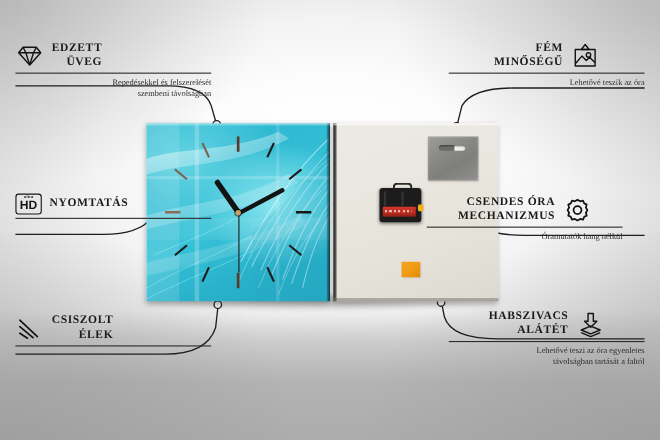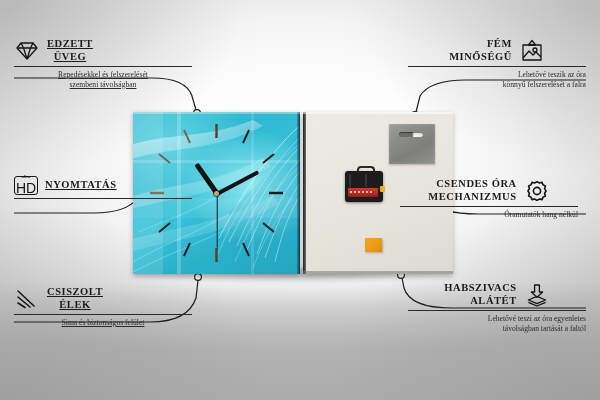--- a/index.html
+++ b/index.html
@@ -87,30 +87,30 @@
   .foam-pad{position:absolute;left:62px;top:126px;width:17px;height:14px;
     background:linear-gradient(135deg,#f5a623 0%,#ef9912 60%,#e08c09 100%);
     box-shadow:1px 1px 2px rgba(0,0,0,.25);}
 
   
   .callout{position:absolute;}
   .co-title{font-family:"Liberation Serif",serif;font-weight:bold;font-size:10.5px;color:#1b1b1b;
     letter-spacing:.55px;line-height:12.5px;white-space:nowrap;}
   .co-rule{height:1px;background:#2a2a2a;margin:3px 0 3px 0;}
   .co-sub{font-family:"Liberation Serif",serif;font-size:7.6px;color:#2b2b2b;line-height:9.6px;white-space:nowrap;}
-  .co-left .co-title,.co-left .co-sub{text-align:center;text-decoration:underline;}
+  .co-left .co-title,.co-left .co-sub{text-align:right;}
   .co-right .co-title,.co-right .co-sub{text-align:right;}
   .co-head{display:flex;align-items:center;gap:7px;}
   .co-right .co-head{justify-content:center;}
   .ic{flex:0 0 auto;display:block;}
 
   .hd-badge{width:22px;height:17px;border:1.4px solid #141414;border-radius:3px;
     display:flex;flex-direction:column;align-items:center;justify-content:center;line-height:1;}
   .hd-ultra{font-family:"Liberation Sans",sans-serif;font-size:3.6px;font-weight:bold;color:#141414;letter-spacing:.2px;}
-  .hd-hd{font-family:"Liberation Sans",sans-serif;font-size:14px;font-weight:normal;color:#141414;margin-top:.5px;}
+  .hd-hd{font-family:"Liberation Sans",sans-serif;font-size:11px;font-weight:bold;color:#141414;margin-top:.5px;}
 
   .connector{position:absolute;left:0;top:0;width:600px;height:400px;pointer-events:none;}
 </style>
 </head>
 <body>
 
 <div id="stage">
 
   <div class="bg-base"></div>
   <div class="bg-radial"></div>
@@ -277,44 +277,42 @@
           <line x1="4" y1="9" x2="16" y2="19"></line>
           <line x1="4" y1="15" x2="11" y2="19.5"></line>
         </g>
       </svg>
       <div>
         <div class="co-title">CSISZOLT</div>
         <div class="co-title">ÉLEK</div>
       </div>
     </div>
     <div class="co-rule"></div>
-    <div class="co-sub">Sima és biztonságos felület</div>
   </div>
 
   <div class="callout co-right" style="left:408px;top:38px;width:178px;">
     <div class="co-head">
       <div>
         <div class="co-title">FÉM</div>
         <div class="co-title">MINŐSÉGŰ</div>
       </div>
       <svg class="ic" width="26" height="24" viewBox="0 0 26 24">
         <g fill="none" stroke="#141414" stroke-width="1.3" stroke-linejoin="round">
           <path d="M13,1.5 L9.5,6 L16.5,6 Z"></path>
           <rect x="4" y="6" width="18" height="15"></rect>
           <circle cx="16" cy="11" r="2"></circle>
           <path d="M4,19 L10,12 L14,16 L17,13 L22,18"></path>
         </g>
       </svg>
     </div>
     <div class="co-rule"></div>
     <div class="co-sub">Lehetővé teszik az óra</div>
-    <div class="co-sub">könnyű felszerelését a falra</div>
-  </div>
-
-  <div class="callout co-right" style="left:400px;top:178px;width:178px;">
+  </div>
+
+  <div class="callout co-right" style="left:388px;top:178px;width:178px;">
     <div class="co-head">
       <div>
         <div class="co-title">CSENDES ÓRA</div>
         <div class="co-title">MECHANIZMUS</div>
       </div>
       <svg class="ic" width="26" height="24" viewBox="0 0 26 24">
         <g fill="none" stroke="#141414" stroke-width="1.6" stroke-linejoin="round">
           <path d="M13,2.6 L15.4,4 L18,3.4 L19.1,5.9 L21.4,7 L20.6,9.6 L22,12 L20.6,14.4 L21.4,17 L19.1,18.1 L18,20.6 L15.4,20 L13,21.4 L10.6,20 L8,20.6 L6.9,18.1 L4.6,17 L5.4,14.4 L4,12 L5.4,9.6 L4.6,7 L6.9,5.9 L8,3.4 L10.6,4 Z"></path>
           <circle cx="13" cy="12" r="3.6"></circle>
         </g>

